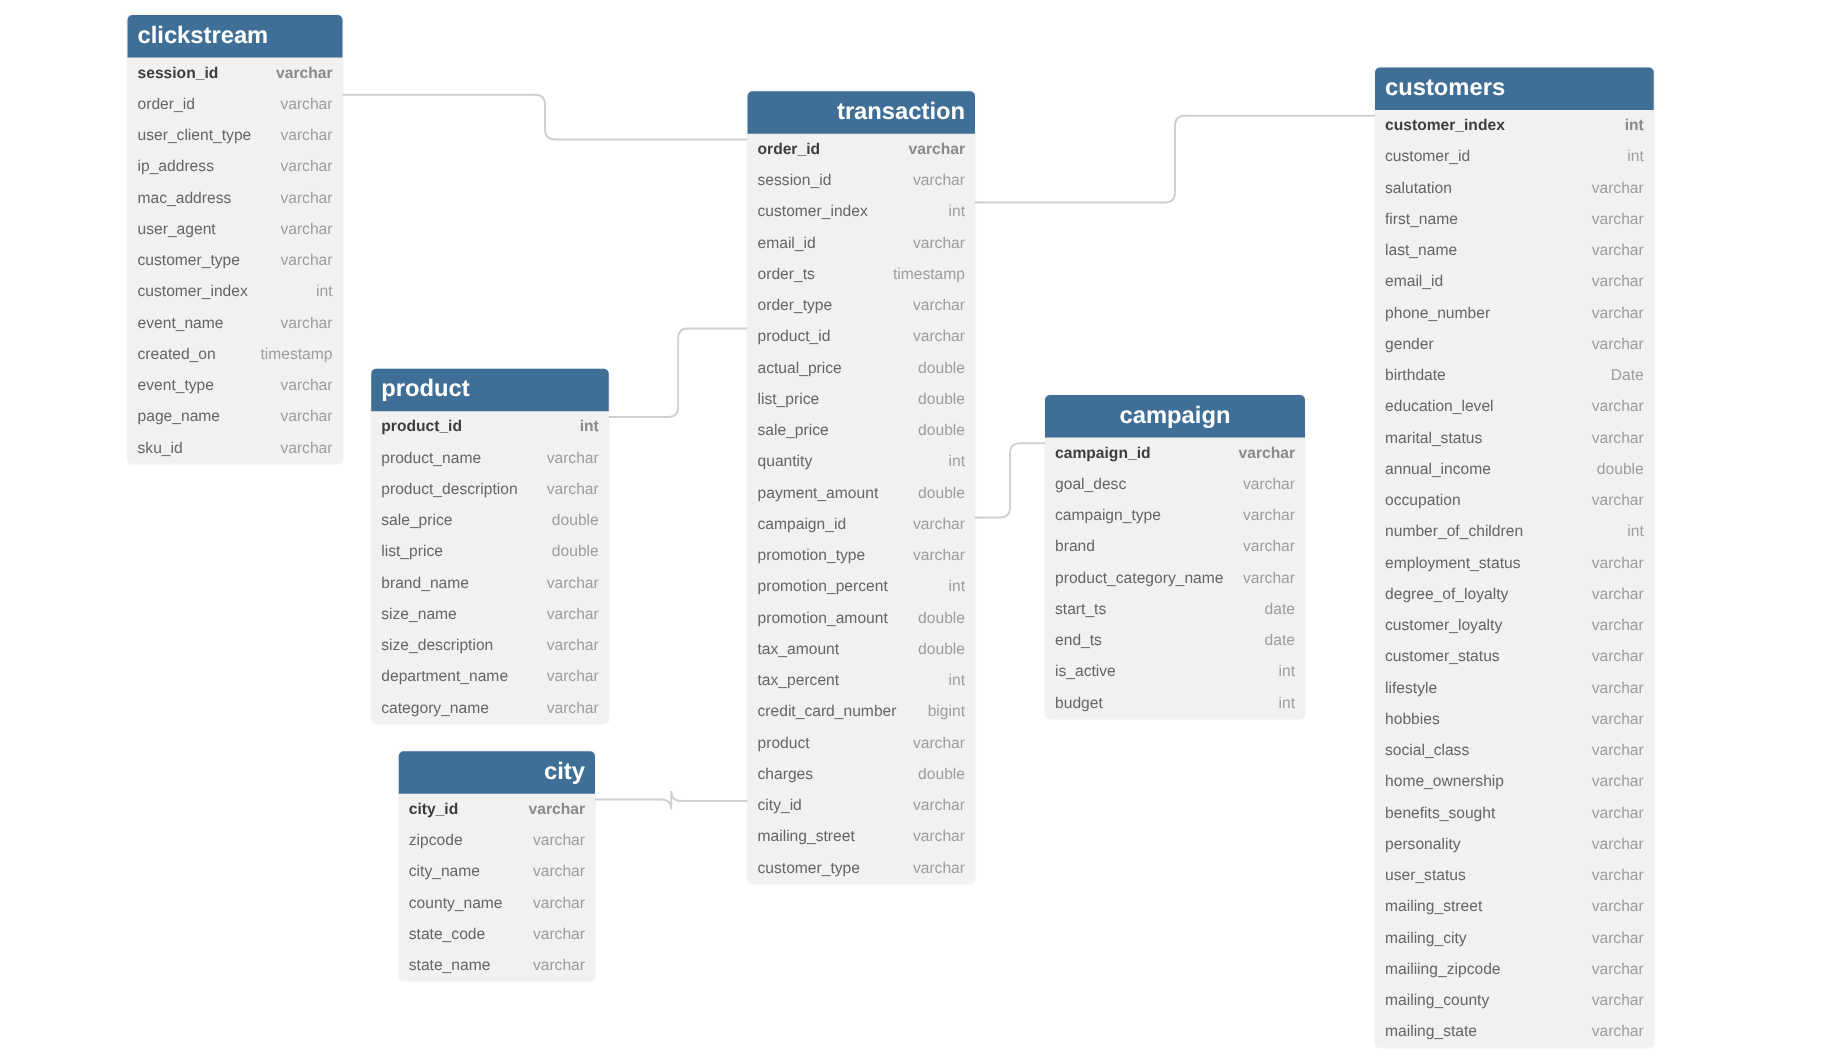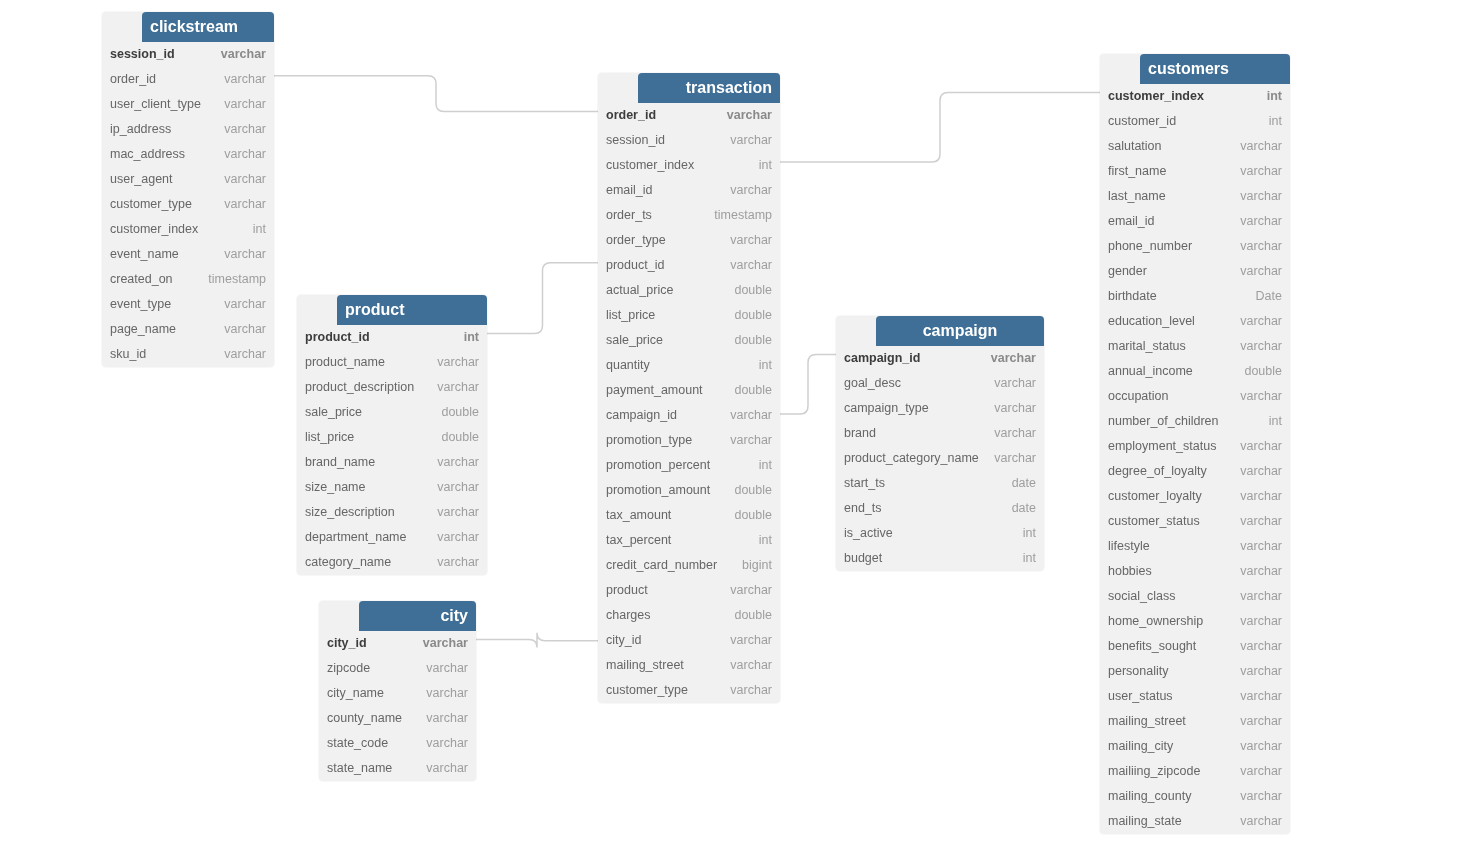--- a/index.html
+++ b/index.html
@@ -31,25 +31,24 @@
   .table-card {
     position: absolute;
     background: #f1f1f1;
     border-radius: 4px;
     box-shadow: 0 0 0 1px rgba(0,0,0,0.03);
   }
   .table-header {
     background: #3f6f96;
     color: #ffffff;
     font-weight: 700;
-    font-size: 16px;
+    font-size: 19px;
     padding: 6px 8px;
     border-top-left-radius: 4px;
     border-top-right-radius: 4px;
-    margin-left: 40px;
   }
   .row {
     display: flex;
     justify-content: space-between;
     align-items: center;
     padding: 5px 8px;
     font-size: 12.5px;
     line-height: 15px;
     color: #666;
   }
@@ -361,21 +360,21 @@
       </div>
       <div class="row">
         <span class="col-name">is_active</span>
         <span class="col-type">int</span>
       </div>
       <div class="row">
         <span class="col-name">budget</span>
         <span class="col-type">int</span>
       </div>
     </div>
-    <div class="table-card" style="left: 1100px; top: 54px; width: 190px;">
+    <div class="table-card" style="left: 1100px; top: 54px; width: 223px;">
       <div class="table-header">customers</div>
       <div class="row pk">
         <span class="col-name">customer_index</span>
         <span class="col-type">int</span>
       </div>
       <div class="row">
         <span class="col-name">customer_id</span>
         <span class="col-type">int</span>
       </div>
       <div class="row">

